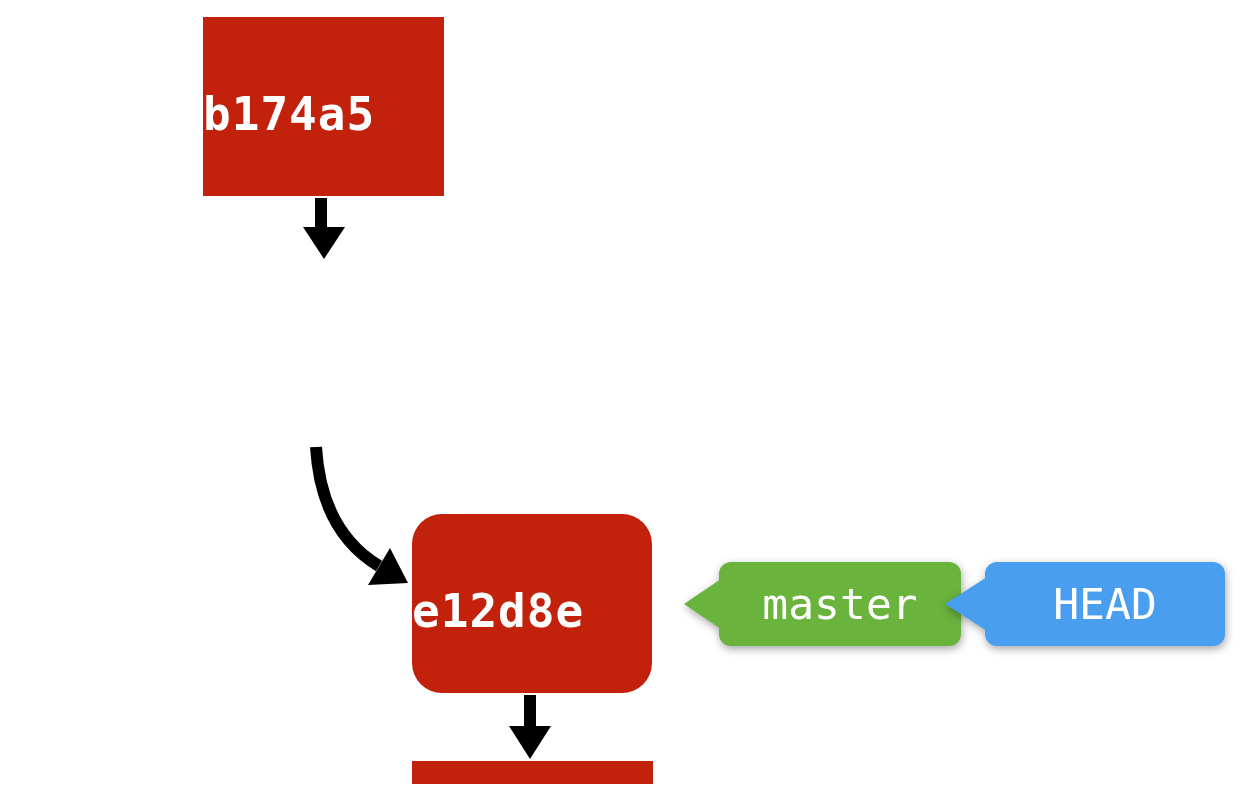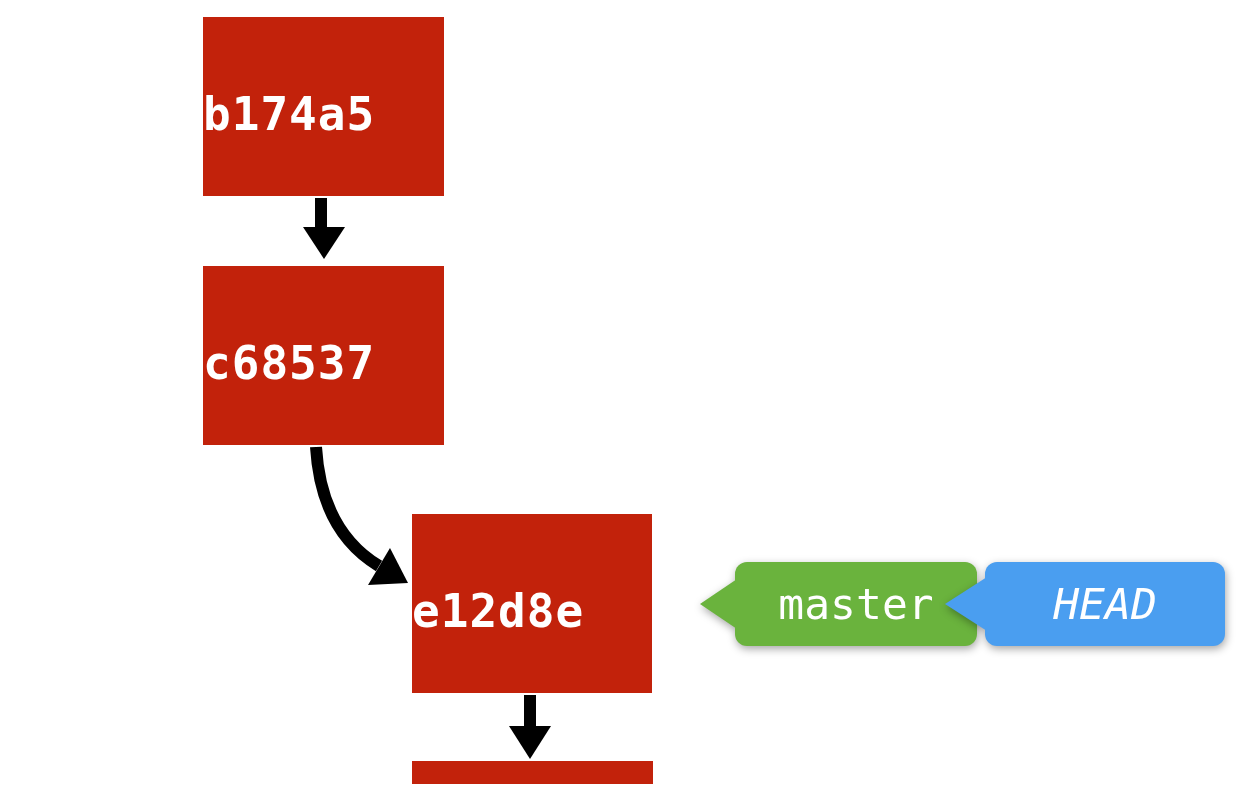--- a/index.html
+++ b/index.html
@@ -23,21 +23,21 @@
     display: flex;
     align-items: center;
     justify-content: flex-start;
     font-weight: bold;
     font-size: 46px;
     letter-spacing: 1px;
   }
   .commit .hash { margin-top: 14px; }
   .commit-1 { left: 203px; top: 17px;  width: 241px; height: 179px; }
   .commit-2 { left: 203px; top: 266px; width: 241px; height: 179px; }
-  .commit-3 { left: 412px; top: 514px; width: 240px; height: 179px; }
+  .commit-3 { left: 412px; top: 514px; width: 240px; height: 179px; border-radius: 30px; }
   .commit-4 { left: 412px; top: 761px; width: 241px; height: 23px; }
   
   .edges {
     position: absolute;
     left: 0; top: 0;
     width: 1250px; height: 788px;
     pointer-events: none;
   }
   .edge-shaft {
     fill: none;
@@ -60,47 +60,44 @@
     justify-content: center;
     color: var(--text-white, #ffffff);
     font-size: 43px;
   }
   .ref-tip {
     position: absolute;
     top: 50%;
     transform: translateY(-50%);
     width: 0; height: 0;
   }
-  .ref-master { left: 700px; top: 562px; width: 277px; z-index: 1; }
+  .ref-master { left: 684px; top: 562px; width: 277px; z-index: 1; }
   .ref-master .ref-body { left: 35px; width: 242px; background: var(--branch-green, #6ab33d); }
   .ref-master .ref-tip {
     left: 0;
     border-top: 25px solid transparent;
     border-bottom: 25px solid transparent;
     border-right: 37px solid var(--branch-green, #6ab33d);
   }
   .ref-head { left: 945px; top: 562px; width: 280px; z-index: 3; }
-  .ref-head .ref-body { left: 40px; width: 240px; background: var(--head-blue, #4a9ef0); font-style: italic; }
+  .ref-head .ref-body { left: 40px; width: 240px; background: var(--head-blue, #4a9ef0); }
   .ref-head .ref-tip {
     left: 0;
     border-top: 27px solid transparent;
     border-bottom: 27px solid transparent;
     border-right: 42px solid var(--head-blue, #4a9ef0);
   }
 </style>
 </head>
 <body>
 
 <div class="canvas">
 
   <div class="commit commit-1">
     <span class="hash">b174a5</span>
-  </div>
-  <div class="commit commit-2">
-    <span class="hash">c68537</span>
   </div>
   <div class="commit commit-3">
     <span class="hash">e12d8e</span>
   </div>
   <div class="commit commit-4">
     <span class="hash"></span>
   </div>
 
   <svg class="edges" viewBox="0 0 1250 788" xmlns="http://www.w3.org/2000/svg">
     <g>

